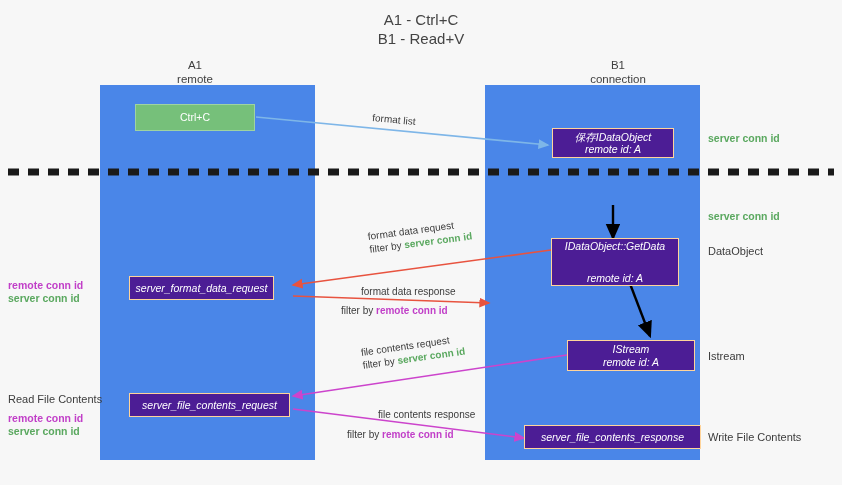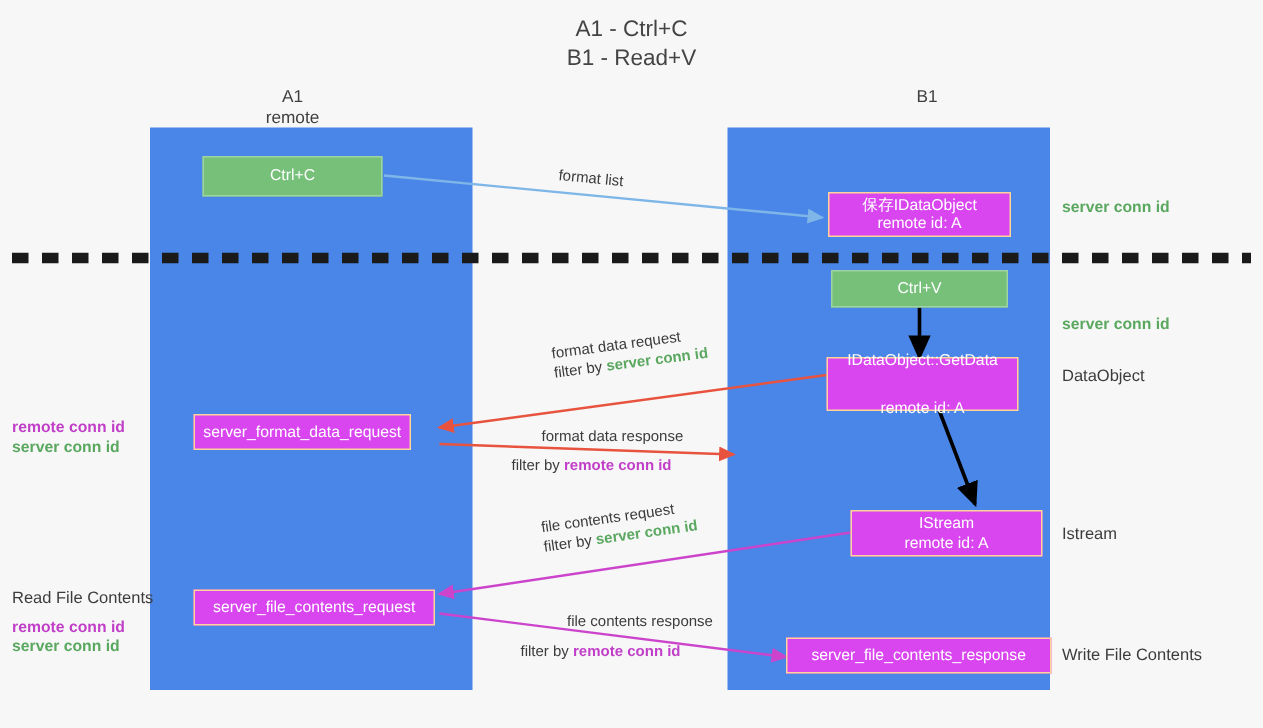--- a/index.html
+++ b/index.html
@@ -34,21 +34,21 @@
     display:flex;align-items:center;justify-content:center;
     flex-direction:column;
     text-align:center;
     color:#ffffff;
     font-size:10.5px;
     line-height:12.5px;
     border:1px solid rgba(255,255,255,.55);
     z-index:6;
   }
   .box.green{background:#76c07a;border-color:#9fd3a1;}
-  .box.orange{background:#d946ef;border-color:#ffd49a;}
+  .box.orange{background:#4c1d95;border-color:#ffd49a;font-style:italic;}
   .box .l2{font-size:10.5px;}
 
   
   .lbl{font-size:10.5px;line-height:13px;color:#3c3c3c;white-space:nowrap;}
   .lbl.big{font-size:11px;}
   .green-t{color:#5aa85f;font-weight:bold;}
   .magenta-t{color:#c13fc8;font-weight:bold;}
 
   
   .cap{
@@ -69,20 +69,21 @@
     <div>A1 - Ctrl+C</div>
     <div>B1 - Read+V</div>
   </div>
 
   <div class="abs colhead" style="left:130px;top:58px;width:130px;">
     <div>A1</div>
     <div>remote</div>
   </div>
   <div class="abs colhead" style="left:543px;top:58px;width:150px;">
     <div>B1</div>
+    <div>connection</div>
   </div>
 
   <div class="abs lane" style="left:100px;top:85px;width:215px;height:375px;"></div>
   <div class="abs lane" style="left:485px;top:85px;width:215px;height:375px;"></div>
 
   <svg class="overlay" viewBox="0 0 842 485">
     <defs>
       <marker id="ah-blue" markerWidth="7" markerHeight="7" refX="6" refY="3.1" orient="auto">
         <path d="M0,0 L7,3.1 L0,6.2 z" fill="#7eb6e8"></path>
       </marker>
@@ -116,25 +117,22 @@
 
   <div class="abs box green" style="left:135px;top:104px;width:120px;height:27px;text-align:center;">
     <div>Ctrl+C</div>
   </div>
 
   <div class="abs box orange" style="left:552px;top:128px;width:122px;height:30px;">
     <div>保存IDataObject</div>
     <div class="l2">remote id: A</div>
   </div>
 
-  <div class="abs box green" style="left:554px;top:180px;width:118px;height:25px;">
-    <div>Ctrl+V</div>
-  </div>
-
-  <div class="abs box orange" style="left:551px;top:238px;width:128px;height:36px;gap:20px;">
+
+  <div class="abs box orange" style="left:551px;top:238px;width:128px;height:48px;gap:20px;">
     <div>IDataObject::GetData</div>
     <div class="l2">remote id: A</div>
   </div>
 
   <div class="abs box orange" style="left:567px;top:340px;width:128px;height:31px;">
     <div>IStream</div>
     <div class="l2">remote id: A</div>
   </div>
 
   <div class="abs box orange" style="left:129px;top:276px;width:145px;height:24px;">

